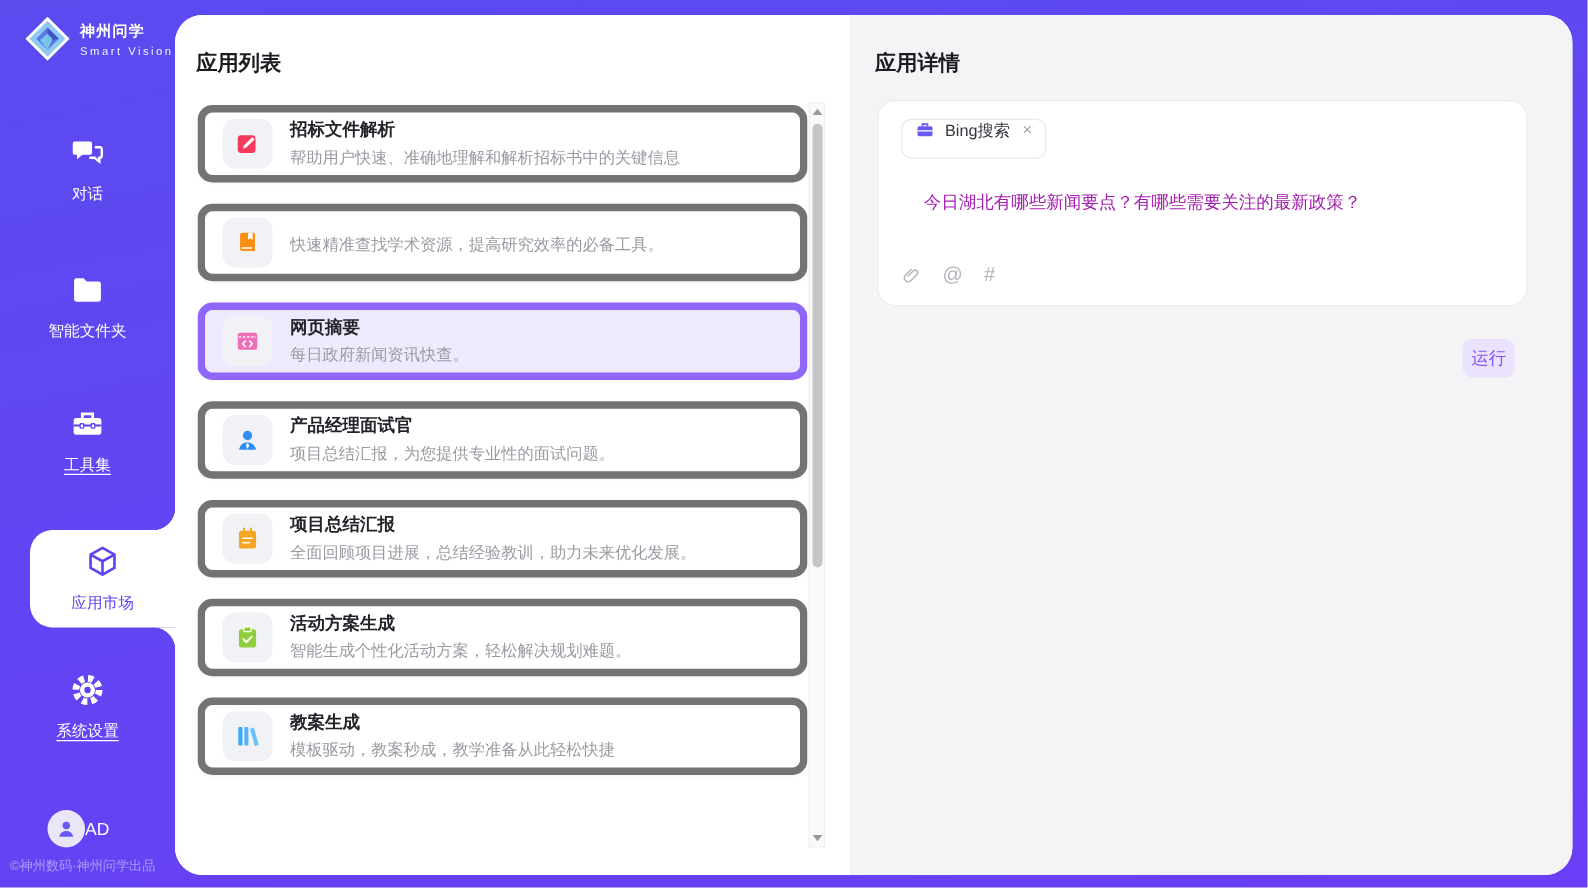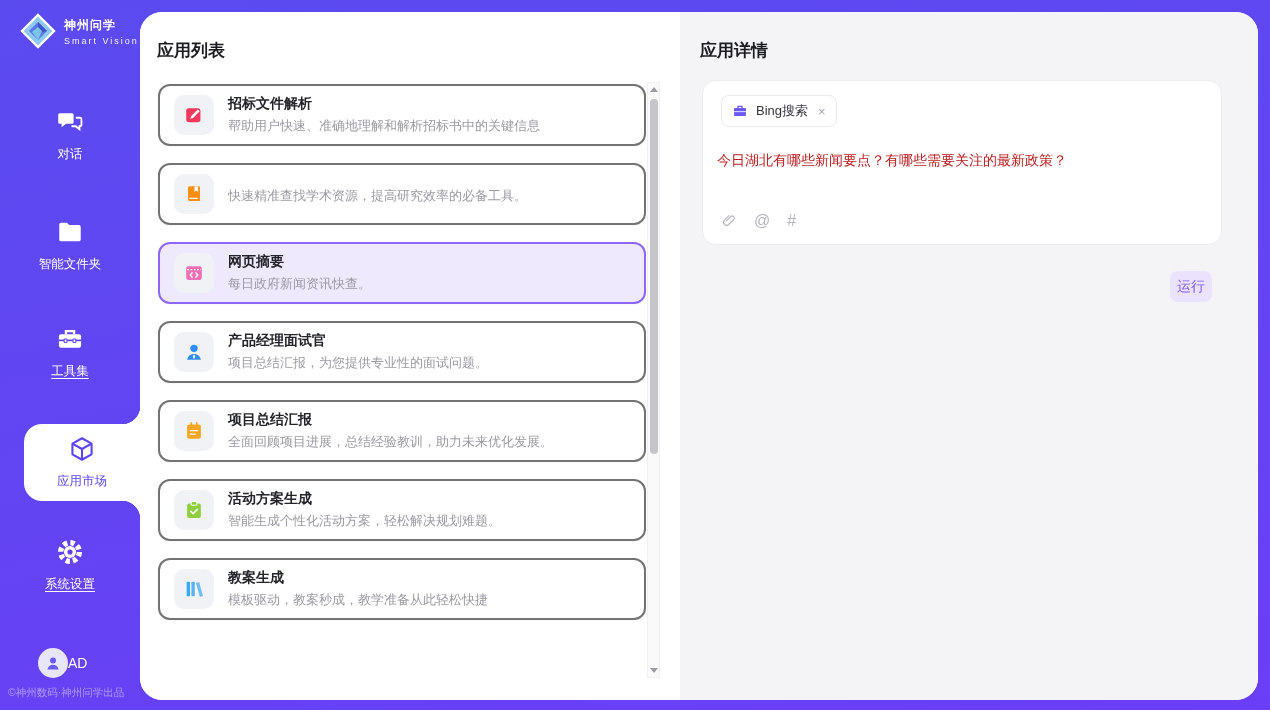--- a/index.html
+++ b/index.html
@@ -35,21 +35,21 @@
   
   .content { position:absolute; left:140px; top:12px; right:12px; bottom:10px;
              border-radius:22px; overflow:hidden; display:flex; background:#fff; }
   .pane-title { font-size:17px; font-weight:bold; color:#1b1c20; }
 
   
   .list-pane { position:relative; width:540px; background:#fff; flex:none; }
   .list-pane .pane-title { position:absolute; left:17px; top:27px; }
   .list { position:absolute; left:18px; top:72px; width:488px; bottom:0;
           display:flex; flex-direction:column; gap:17px; overflow:hidden; }
-  .card { flex:none; height:62px; background:#fff; border:2px solid #737373; border-radius:12px;
+  .card { flex:none; height:62px; background:#fff; border:6px solid #737373; border-radius:12px;
           display:flex; align-items:center; gap:14px; padding:0 14px; cursor:pointer;
           box-shadow:0 1px 2px rgba(20,20,40,.03); }
   .card.active { background:#efe9fd; border-color:#8f66f8; }
   .app-icon { flex:none; width:40px; height:40px; border-radius:10px; background:#f1f2f5;
               display:flex; align-items:center; justify-content:center; }
   .app-icon svg { width:22px; height:22px; }
   .meta { min-width:0; }
   .app-name { font-size:14px; font-weight:bold; color:#23242a; }
   .app-desc { font-size:13px; color:#9a9aa2; margin-top:4px; white-space:nowrap; overflow:hidden; }
 
@@ -60,25 +60,25 @@
   .arrow.up { top:4px; border-left:4px solid transparent; border-right:4px solid transparent; border-bottom:5px solid #9a9aa2; }
   .arrow.down { bottom:4px; border-left:4px solid transparent; border-right:4px solid transparent; border-top:5px solid #9a9aa2; }
 
   
   .detail-pane { position:relative; flex:1; background:#f4f4f7; }
   .detail-pane .pane-title { position:absolute; left:20px; top:27px; }
   .prompt-card { position:absolute; left:22px; top:68px; width:520px; height:165px;
                  background:#fff; border:1px solid #ececf0; border-radius:14px; }
   .chip { position:absolute; left:18px; top:14px; height:32px; padding:0 10px;
           background:#fff; border:1px solid #e8e8ee; border-radius:8px;
-          display:inline-flex; align-items:center; gap:8px; cursor:pointer; }
+          display:inline-flex; gap:8px; cursor:pointer; }
   .chip-icon { width:16px; height:16px; color:#6a5af5; }
   .chip-label { font-size:13px; color:#34343c; }
   .chip-close { font-size:13px; color:#a0a0a8; margin-left:2px; cursor:pointer; }
-  .prompt-text { position:absolute; left:14px; top:70px; right:16px; font-size:14px; color:#b91c1c; line-height:20px;font-family:Liberation Serif, serif; }
+  .prompt-text { position:absolute; left:36px; top:70px; right:16px; font-size:14px; color:#a21caf; line-height:20px; }
   .tool-row { position:absolute; left:18px; bottom:14px; display:flex; align-items:center; gap:17px; color:#b3b3bc; }
   .tool-row .glyph-txt { font-size:16px; line-height:1; }
   .paperclip { width:16px; height:18px; }
   .run-btn { position:absolute; left:490px; top:259px; width:42px; height:31px;
              background:#ebe3fd; color:#8457f6; border-radius:8px; font-size:14px;
              display:flex; align-items:center; justify-content:center; cursor:pointer; }
 
   .symbol-defs { position:absolute; width:0; height:0; overflow:hidden; }
 </style>
 </head>

